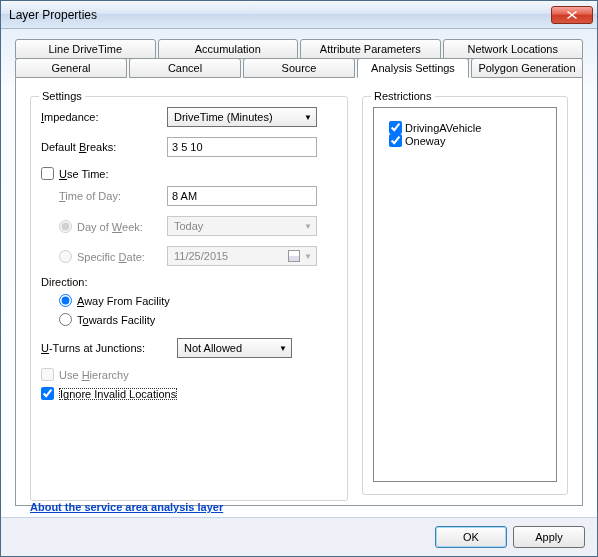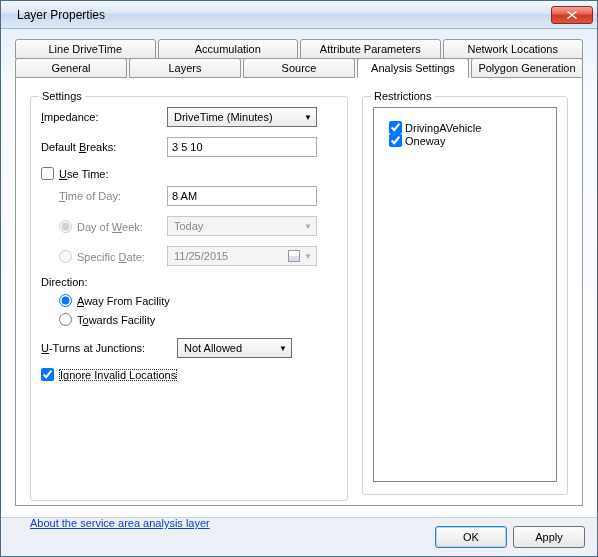--- a/index.html
+++ b/index.html
@@ -19,21 +19,21 @@
     background: #fff;
     display: flex;
     flex-direction: column;
   }
   .titlebar {
     height: 28px;
     background: linear-gradient(to bottom, #f4f8fc 0%, #dce7f5 45%, #c9d9ed 50%, #dde9f7 100%);
     border-bottom: 1px solid #a7b7c7;
     display: flex;
     align-items: center;
-    padding: 0 4px 0 16px;
+    padding: 0 4px 0 8px;
   }
   .titlebar .title {
     flex: 1;
     color: #000;
     font-size: 12px;
   }
   .close-btn {
     width: 42px;
     height: 18px;
     background: linear-gradient(to bottom, #f6a6a0 0%, #e3614f 45%, #cf3a23 50%, #d75640 100%);
@@ -194,22 +194,23 @@
     align-items: center;
     gap: 3px;
     padding: 0px 2px;
     font-size: 11px;
   }
   .rest-item input { margin:0; width:13px; height:13px; }
   .link {
     color: #0645cc;
     text-decoration: underline;
     cursor: pointer;
-    margin-top: 16px;
+    margin-top: 0;
     display: inline-block;
+    font-weight: bold;
   }
   .footer {
     border-top: 1px solid #c9d4e2;
     background: #edf1f7;
     padding: 8px 12px;
     display: flex;
     justify-content: flex-end;
     gap: 6px;
   }
   .btn {
@@ -246,21 +247,21 @@
   <div class="content">
     <div class="tabs">
       <div class="tab-row" id="tab-row-1">
           <div class="tab">Line DriveTime</div>
           <div class="tab">Accumulation</div>
           <div class="tab">Attribute Parameters</div>
           <div class="tab">Network Locations</div>
         </div>
       <div class="tab-row" id="tab-row-2">
           <div class="tab">General</div>
-          <div class="tab">Layers</div>
+          <div class="tab">Cancel</div>
           <div class="tab">Source</div>
           <div class="tab active">Analysis Settings</div>
           <div class="tab">Polygon Generation</div>
         </div>
     </div>
 
     <div class="panel">
       <div class="col-left">
         <div class="group">
           <div class="group-label">Settings</div>
@@ -322,20 +323,24 @@
           </div>
 
           <div class="row">
             <label class="lbl" style="width:130px"><span class="underlined">U</span>-Turns at Junctions:</label>
             <div class="select" style="width:115px">
               <span>Not Allowed</span>
               <span class="arrow">▼</span>
             </div>
           </div>
 
+          <div class="checkbox disabled-text">
+            <input type="checkbox" disabled="" style="">
+            <span>Use <span class="underlined">H</span>ierarchy</span>
+          </div>
 
           <div class="checkbox">
             <input type="checkbox" checked="" style="">
             <span class="dotted-focus">I<span class="underlined">g</span>nore Invalid Locations</span>
           </div>
         </div>
 
         <a class="link">About the service area analysis layer</a>
       </div>
 

